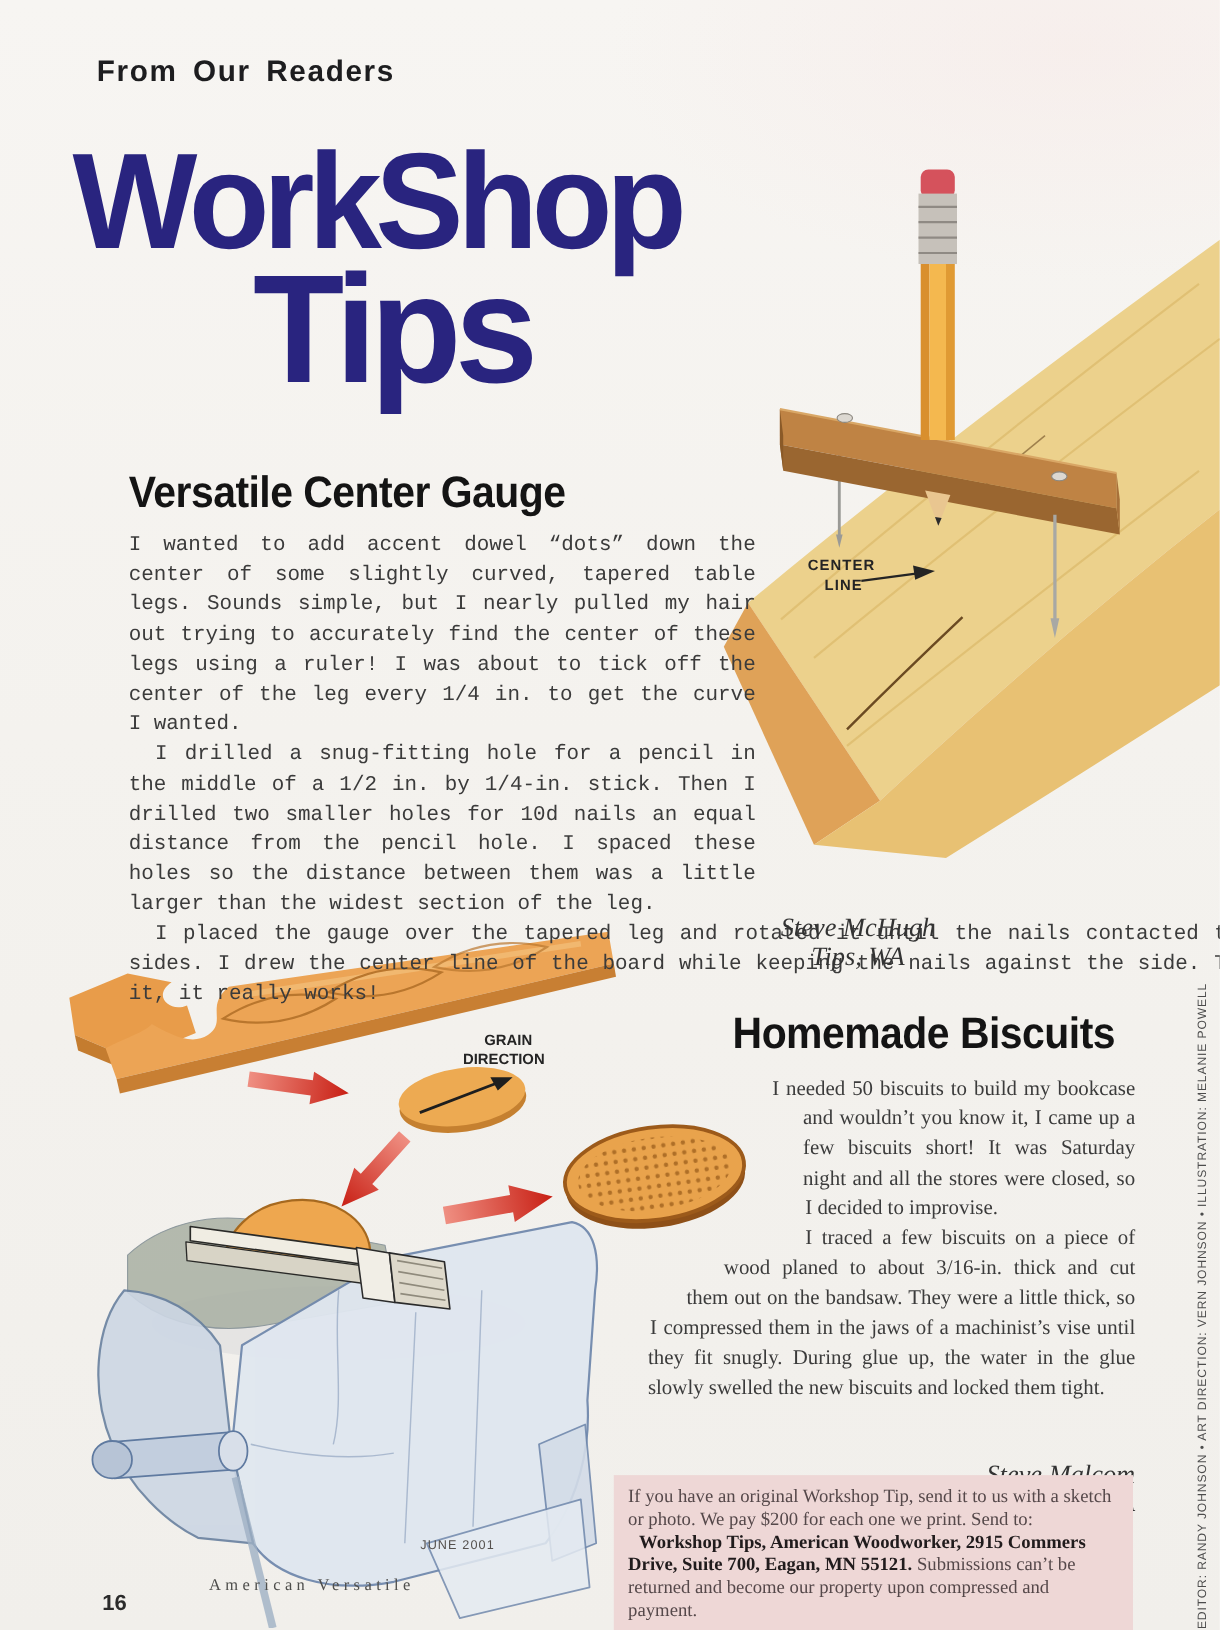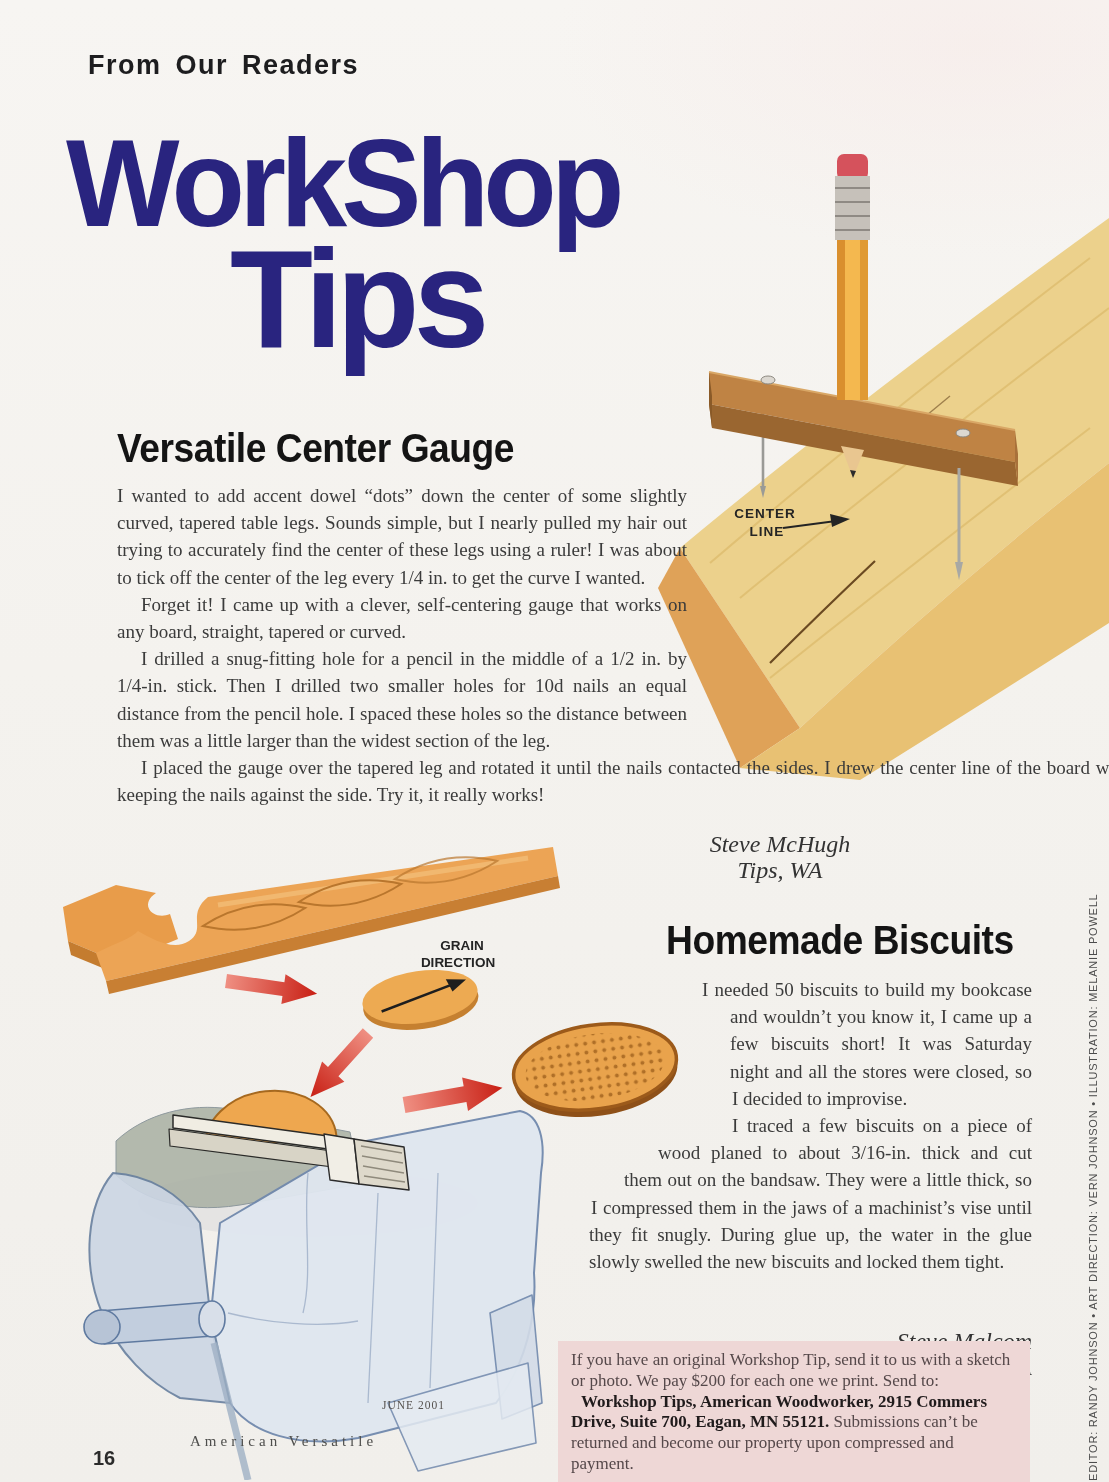--- a/index.html
+++ b/index.html
@@ -18,37 +18,37 @@
   #logo1{left:66px; top:133px; font-size:124px; letter-spacing:-6px; transform:scaleX(.97); transform-origin:left top;}
   #logo2{left:230px; top:242px; font-size:140px; letter-spacing:-6px; transform:scaleX(.97); transform-origin:left top;}
   
   .h1{font-family:"Liberation Sans",sans-serif; font-weight:bold; font-size:40px; color:#141414;
       letter-spacing:-.5px; transform:scaleX(.93); transform-origin:left top; white-space:nowrap;}
   #a1-title{left:117px; top:426px;}
   #a2-title{left:666px; top:918px;}
   
   .body-copy{font-size:19px; line-height:27.2px; text-align:justify; color:#3b3b3b;}
   .body-copy p{margin:0;}
-  #a1-body{left:117px; top:482px; width:570px;}
+  #a1-body{left:117px; top:482px; width:570px;font-family:Liberation Mono, monospace;}
   #a1-body p + p{text-indent:24px;}
   #a1-body p.closing{margin-right:-451px; text-indent:24px;}
   #a2-body{left:558px; top:976px; width:474px;}
   .sp{float:left; clear:left; height:27.2px;}
   
   .attr{font-style:italic; font-size:24px; line-height:26px; color:#333;}
   #a1-attr{left:660px; top:831px; width:240px; text-align:center;}
   #a2-attr{left:700px; top:1328px; width:332px; text-align:right;}
   
   #subbox{left:558px; top:1341px; width:472px; box-sizing:border-box; padding:9px 12px 10px 13px;
     background:#eed7d6; font-size:17px; line-height:20.8px; color:#55484a; text-align:left;}
   #subbox strong{color:#201b1c;margin-left:10px;}
   
   #pageno{left:93px; top:1427px; font-family:"Liberation Sans",sans-serif; font-weight:bold; font-size:20px; color:#2b2b2b;margin-top:20px;}
   #foot-mag{left:190px; top:1433px; font-size:15px; letter-spacing:4px; color:#4e4e4c;}
-  #foot-issue{left:382px; top:1399px; font-family:Liberation Serif, serif; font-size:11.5px; letter-spacing:1px; color:#55514e;}
+  #foot-issue{left:382px; top:1399px; font-family:Liberation Sans, sans-serif; font-size:11.5px; letter-spacing:1px; color:#55514e;}
   
   #credits{right:10px; top:833px; height:648px; writing-mode:vertical-rl; transform:rotate(180deg);
     font-family:"Liberation Sans",sans-serif; font-size:11px; letter-spacing:.8px; color:#4c4c4c; white-space:nowrap;}
   svg text{font-family:"Liberation Sans",sans-serif; font-weight:bold; fill:#242424;}
 </style>
 </head>
 <body>
 
 <div id="page">
 
@@ -186,21 +186,20 @@
     </g>
   </svg>
 
   <div id="kicker" class="abs">From Our Readers</div>
   <div id="logo1" class="abs logo">WorkShop</div>
   <div id="logo2" class="abs logo">Tips</div>
 
   <div id="a1-title" class="abs h1">Versatile Center Gauge</div>
   <div id="a1-body" class="abs body-copy">
     <p>I wanted to add accent dowel “dots” down the center of some slightly curved, tapered table legs. Sounds simple, but I nearly pulled my hair out trying to accurately find the center of these legs using a ruler! I was about to tick off the center of the leg every 1/4 in. to get the curve I wanted.</p>
-    <p>Forget it! I came up with a clever, self-centering gauge that works on any board, straight, tapered or curved.</p>
     <p>I drilled a snug-fitting hole for a pencil in the middle of a 1/2 in. by 1/4-in. stick. Then I drilled two smaller holes for 10d nails an equal distance from the pencil hole. I spaced these holes so the distance between them was a little larger than the widest section of the leg.</p>
     <p class="closing">I placed the gauge over the tapered leg and rotated it until the nails contacted the sides. I drew the center line of the board while keeping the nails against the side. Try it, it really works!</p>
   </div>
   <div id="a1-attr" class="abs attr">
     <div>Steve McHugh</div>
     <div>Tips, WA</div>
   </div>
 
   <div id="a2-title" class="abs h1">Homemade Biscuits</div>
   <div id="a2-body" class="abs body-copy">

